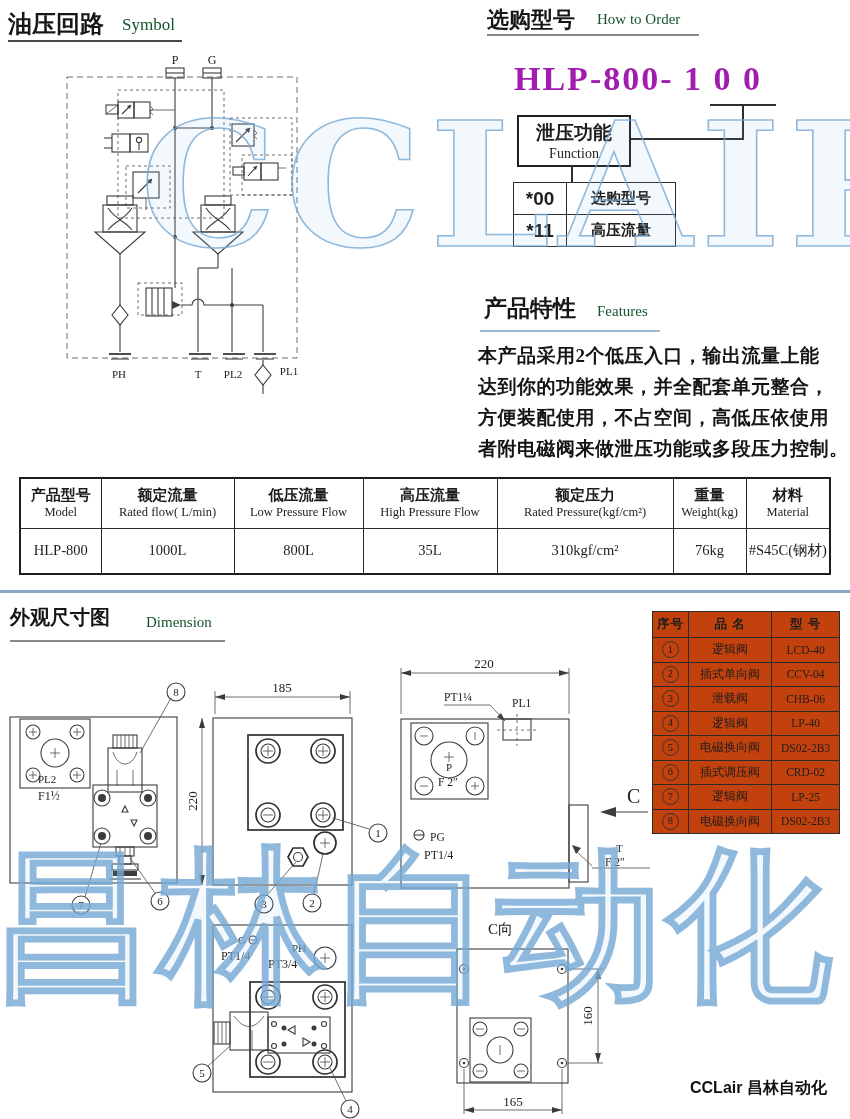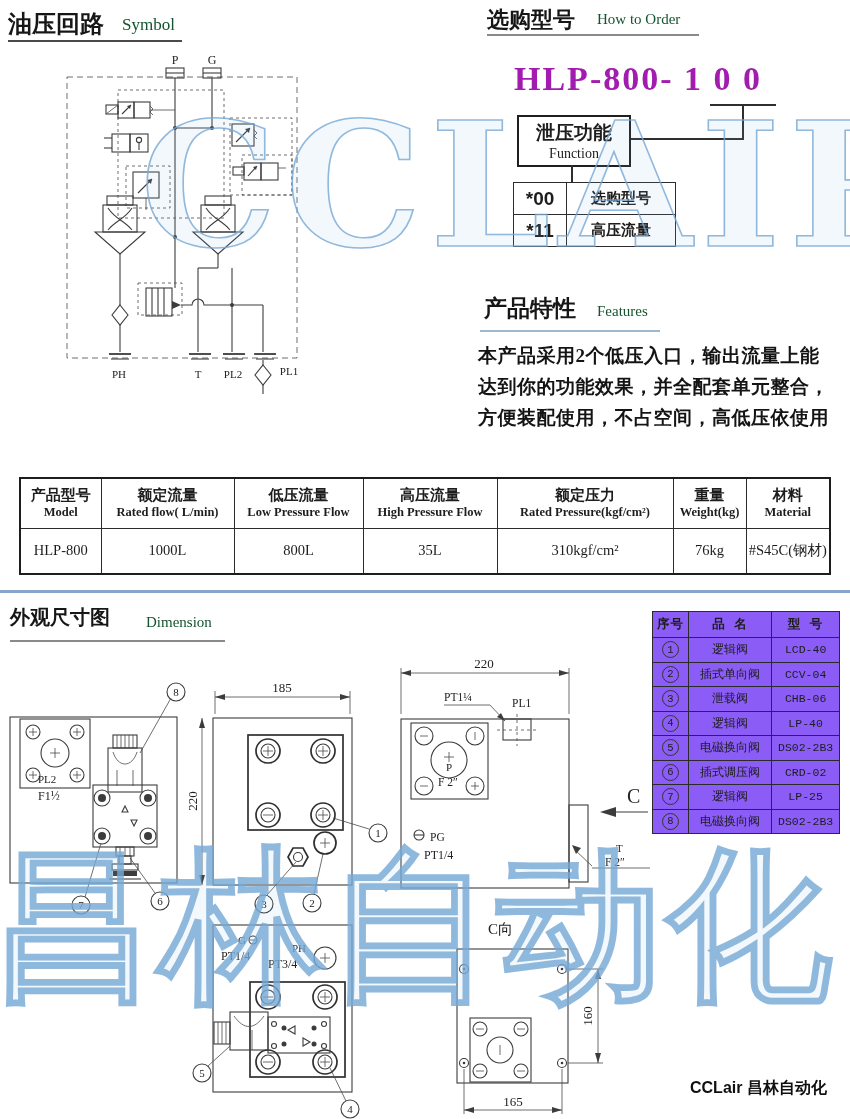--- a/index.html
+++ b/index.html
@@ -24,25 +24,25 @@
   table.ftab td.code{font-size:19px;font-weight:700;text-align:center;width:44px;
                      font-family:"Liberation Sans",sans-serif;}
   table.ftab td.lab{font-size:15px;text-align:center;width:100px;font-weight:600;}
   
   .feat{font-size:19px;font-weight:600;line-height:31px;letter-spacing:.5px;color:#141414;}
   
   table.spec{border-collapse:collapse;table-layout:fixed;background:#fff;}
   table.spec th,table.spec td{border:1.4px solid #2b2b2b;text-align:center;padding:2px 1px;}
   table.spec{border:2.5px solid #1d1d1d;}
   table.spec th .cn{font-size:15px;font-weight:700;}
-  table.spec th .en{font-size:12.5px;font-weight:700;}
+  table.spec th .en{font-size:12.5px;font-weight:400;}
   table.spec td{font-size:14.5px;height:40px;}
   table.spec thead tr{height:50px;}
   
-  table.parts{border-collapse:collapse;background:#8b5cf6;border:1.6px solid #2b2b2b;font-family:Liberation Mono, monospace;}
+  table.parts{border-collapse:collapse;background:#c2410c;border:1.6px solid #2b2b2b;}
   table.parts th,table.parts td{border:1px solid #2b2b2b;text-align:center;padding:0 2px;}
   table.parts th{font-size:12.5px;font-weight:600;height:25px;letter-spacing:1px;}
   table.parts td{font-size:12px;height:23.5px;}
   table.parts td.mdl{font-size:11.5px;}
   .cnum{display:inline-flex;width:15px;height:15px;border:1px solid #333;border-radius:50%;
         align-items:center;justify-content:center;font-size:10.5px;line-height:1;}
   
   .footer{font-family:"Liberation Sans",sans-serif;font-size:16px;font-weight:600;color:#101010;}
   
   .wm{position:absolute;z-index:6;pointer-events:none;font-weight:700;white-space:nowrap;
@@ -224,20 +224,21 @@
   </tbody>
     </table>
 
   <div class="abs tcn" style="left:484px;top:293px;font-size:23px;">产品特性</div>
   <div class="abs ten" style="left:597px;top:303px;font-size:15px;">Features</div>
   <div class="rule blue" style="left:480px;top:330px;width:180px;"></div>
   <div class="abs feat" style="left:478px;top:340px;width:372px;">
     <div>本产品采用2个低压入口，输出流量上能</div>
     <div>达到你的功能效果，并全配套单元整合，</div>
     <div>方便装配使用，不占空间，高低压依使用</div>
+    <div>者附电磁阀来做泄压功能或多段压力控制。</div>
   </div>
 
   <table class="spec abs" style="left:19px;top:477px;width:810px;">
     <colgroup>
       <col style="width:81px">
         <col style="width:133px">
         <col style="width:129px">
       <col style="width:134px">
         <col style="width:176px">
         <col style="width:73px">

